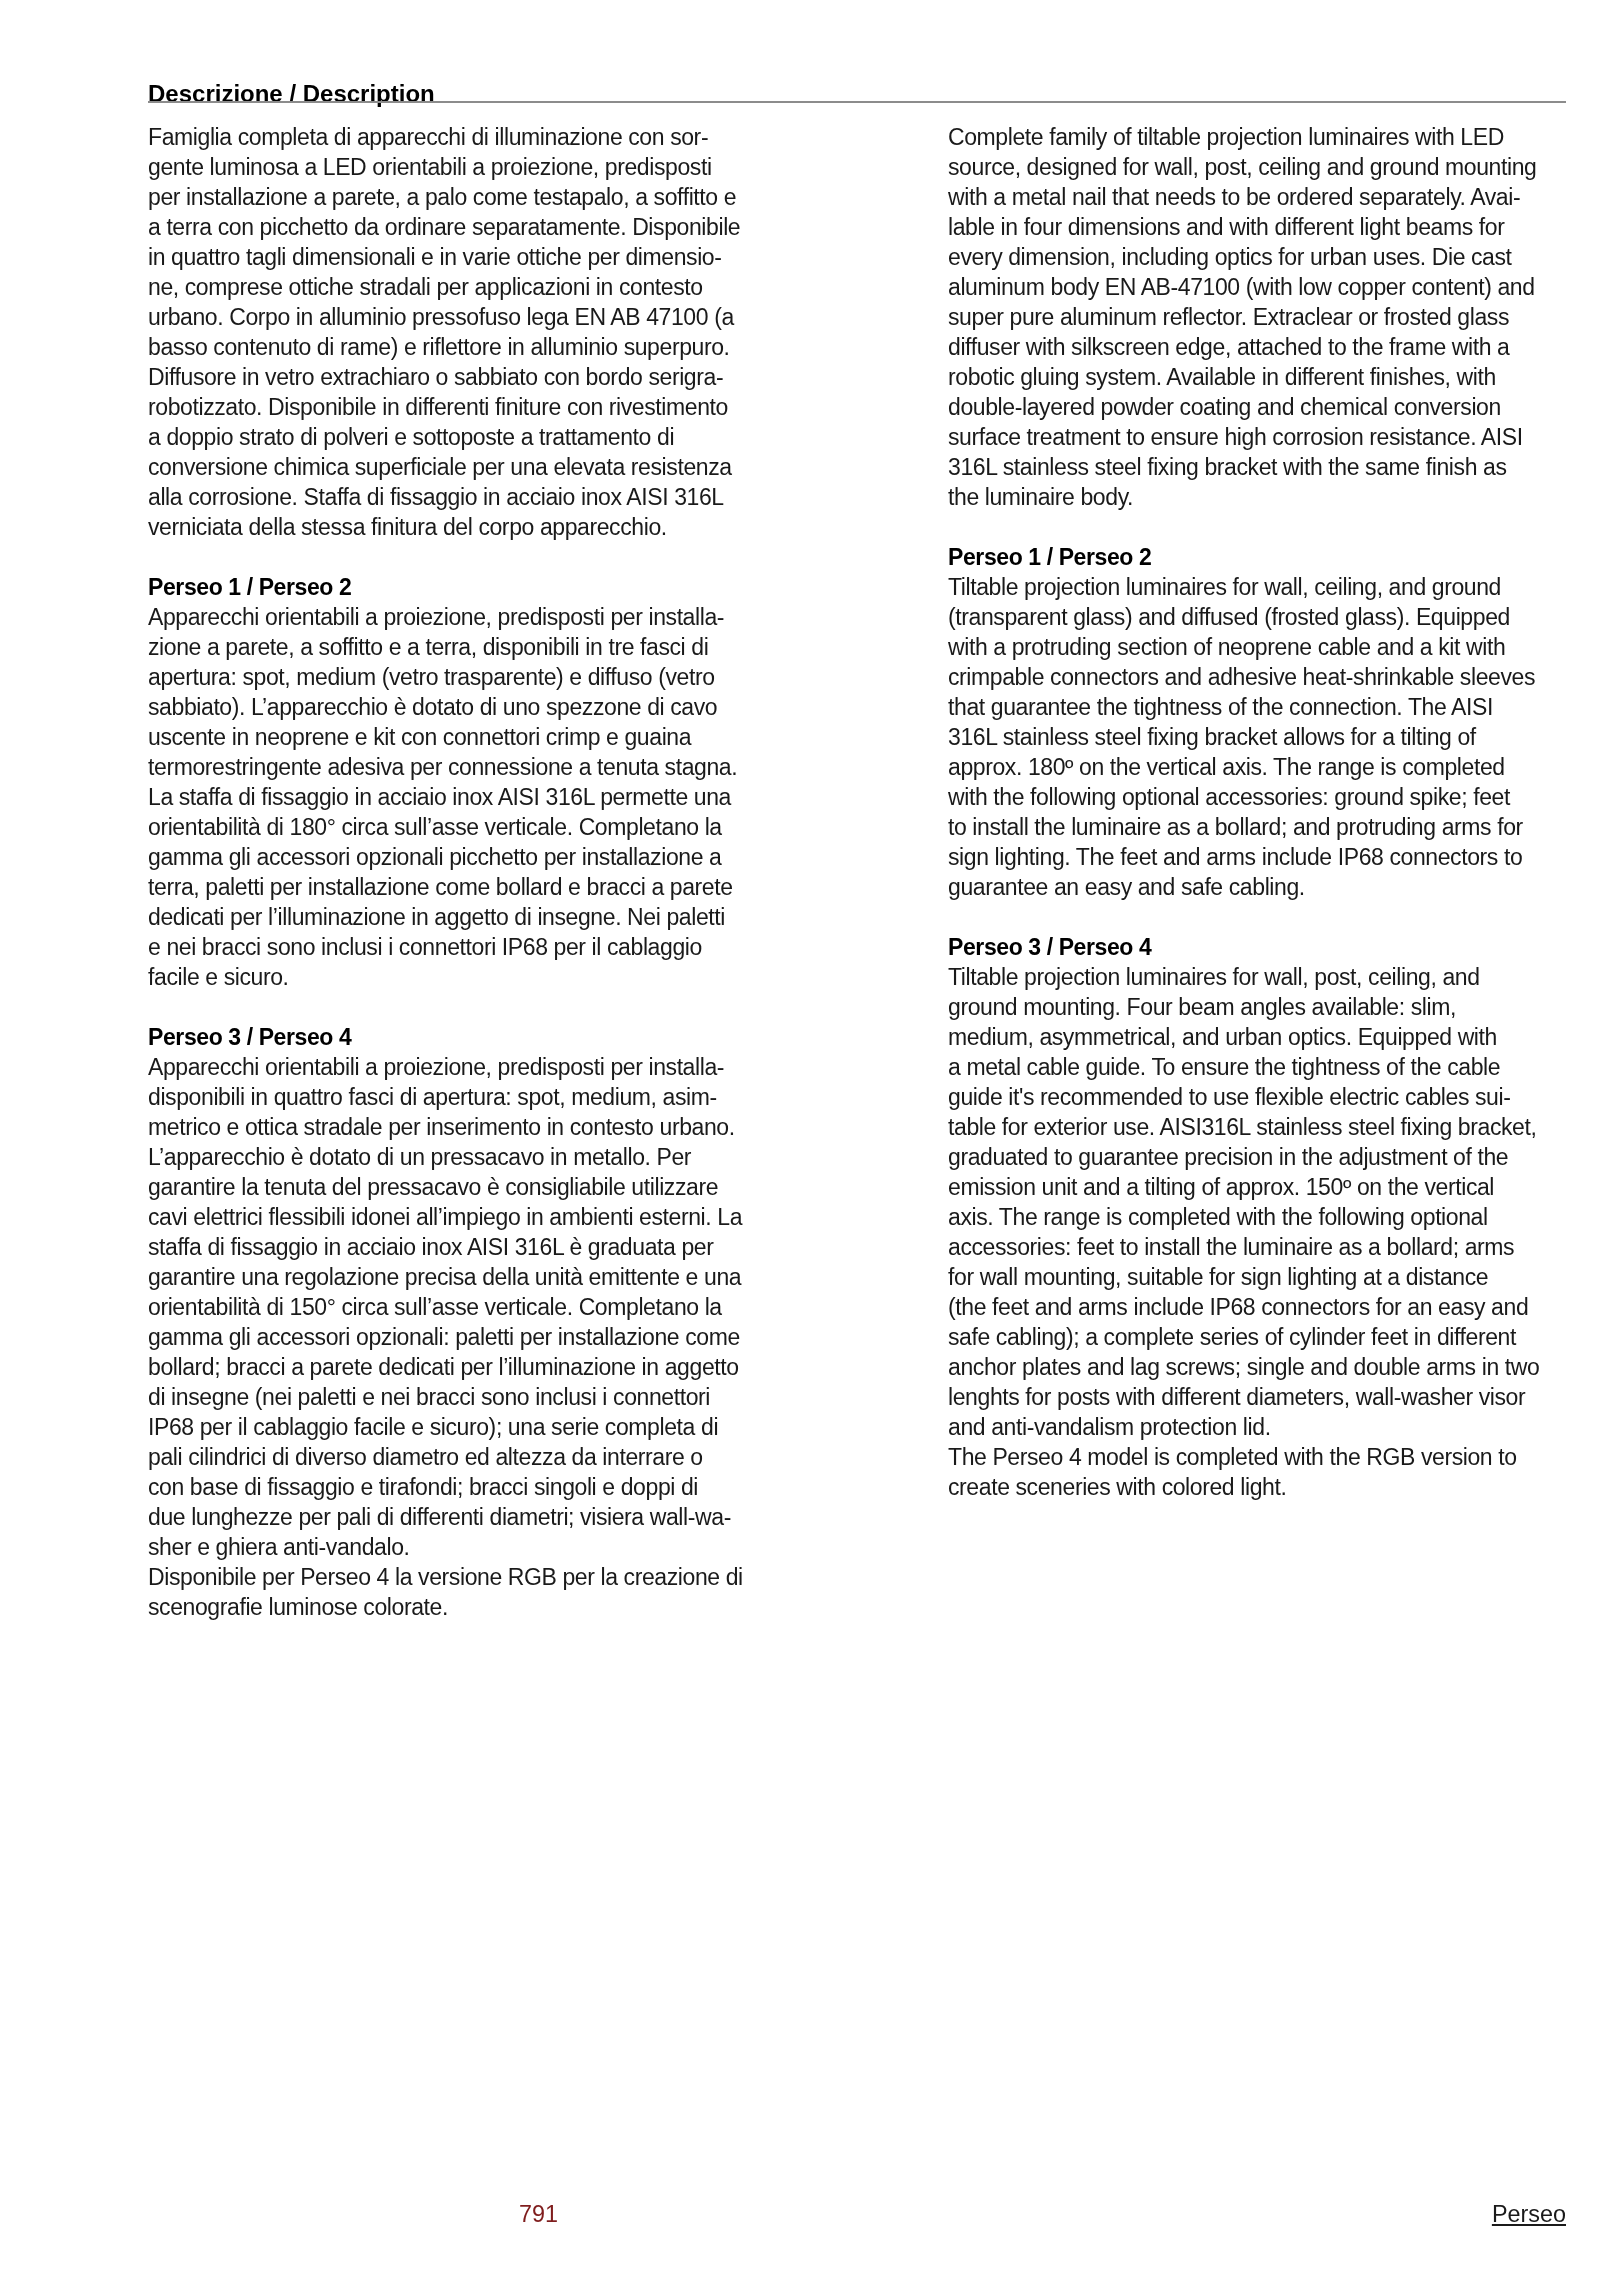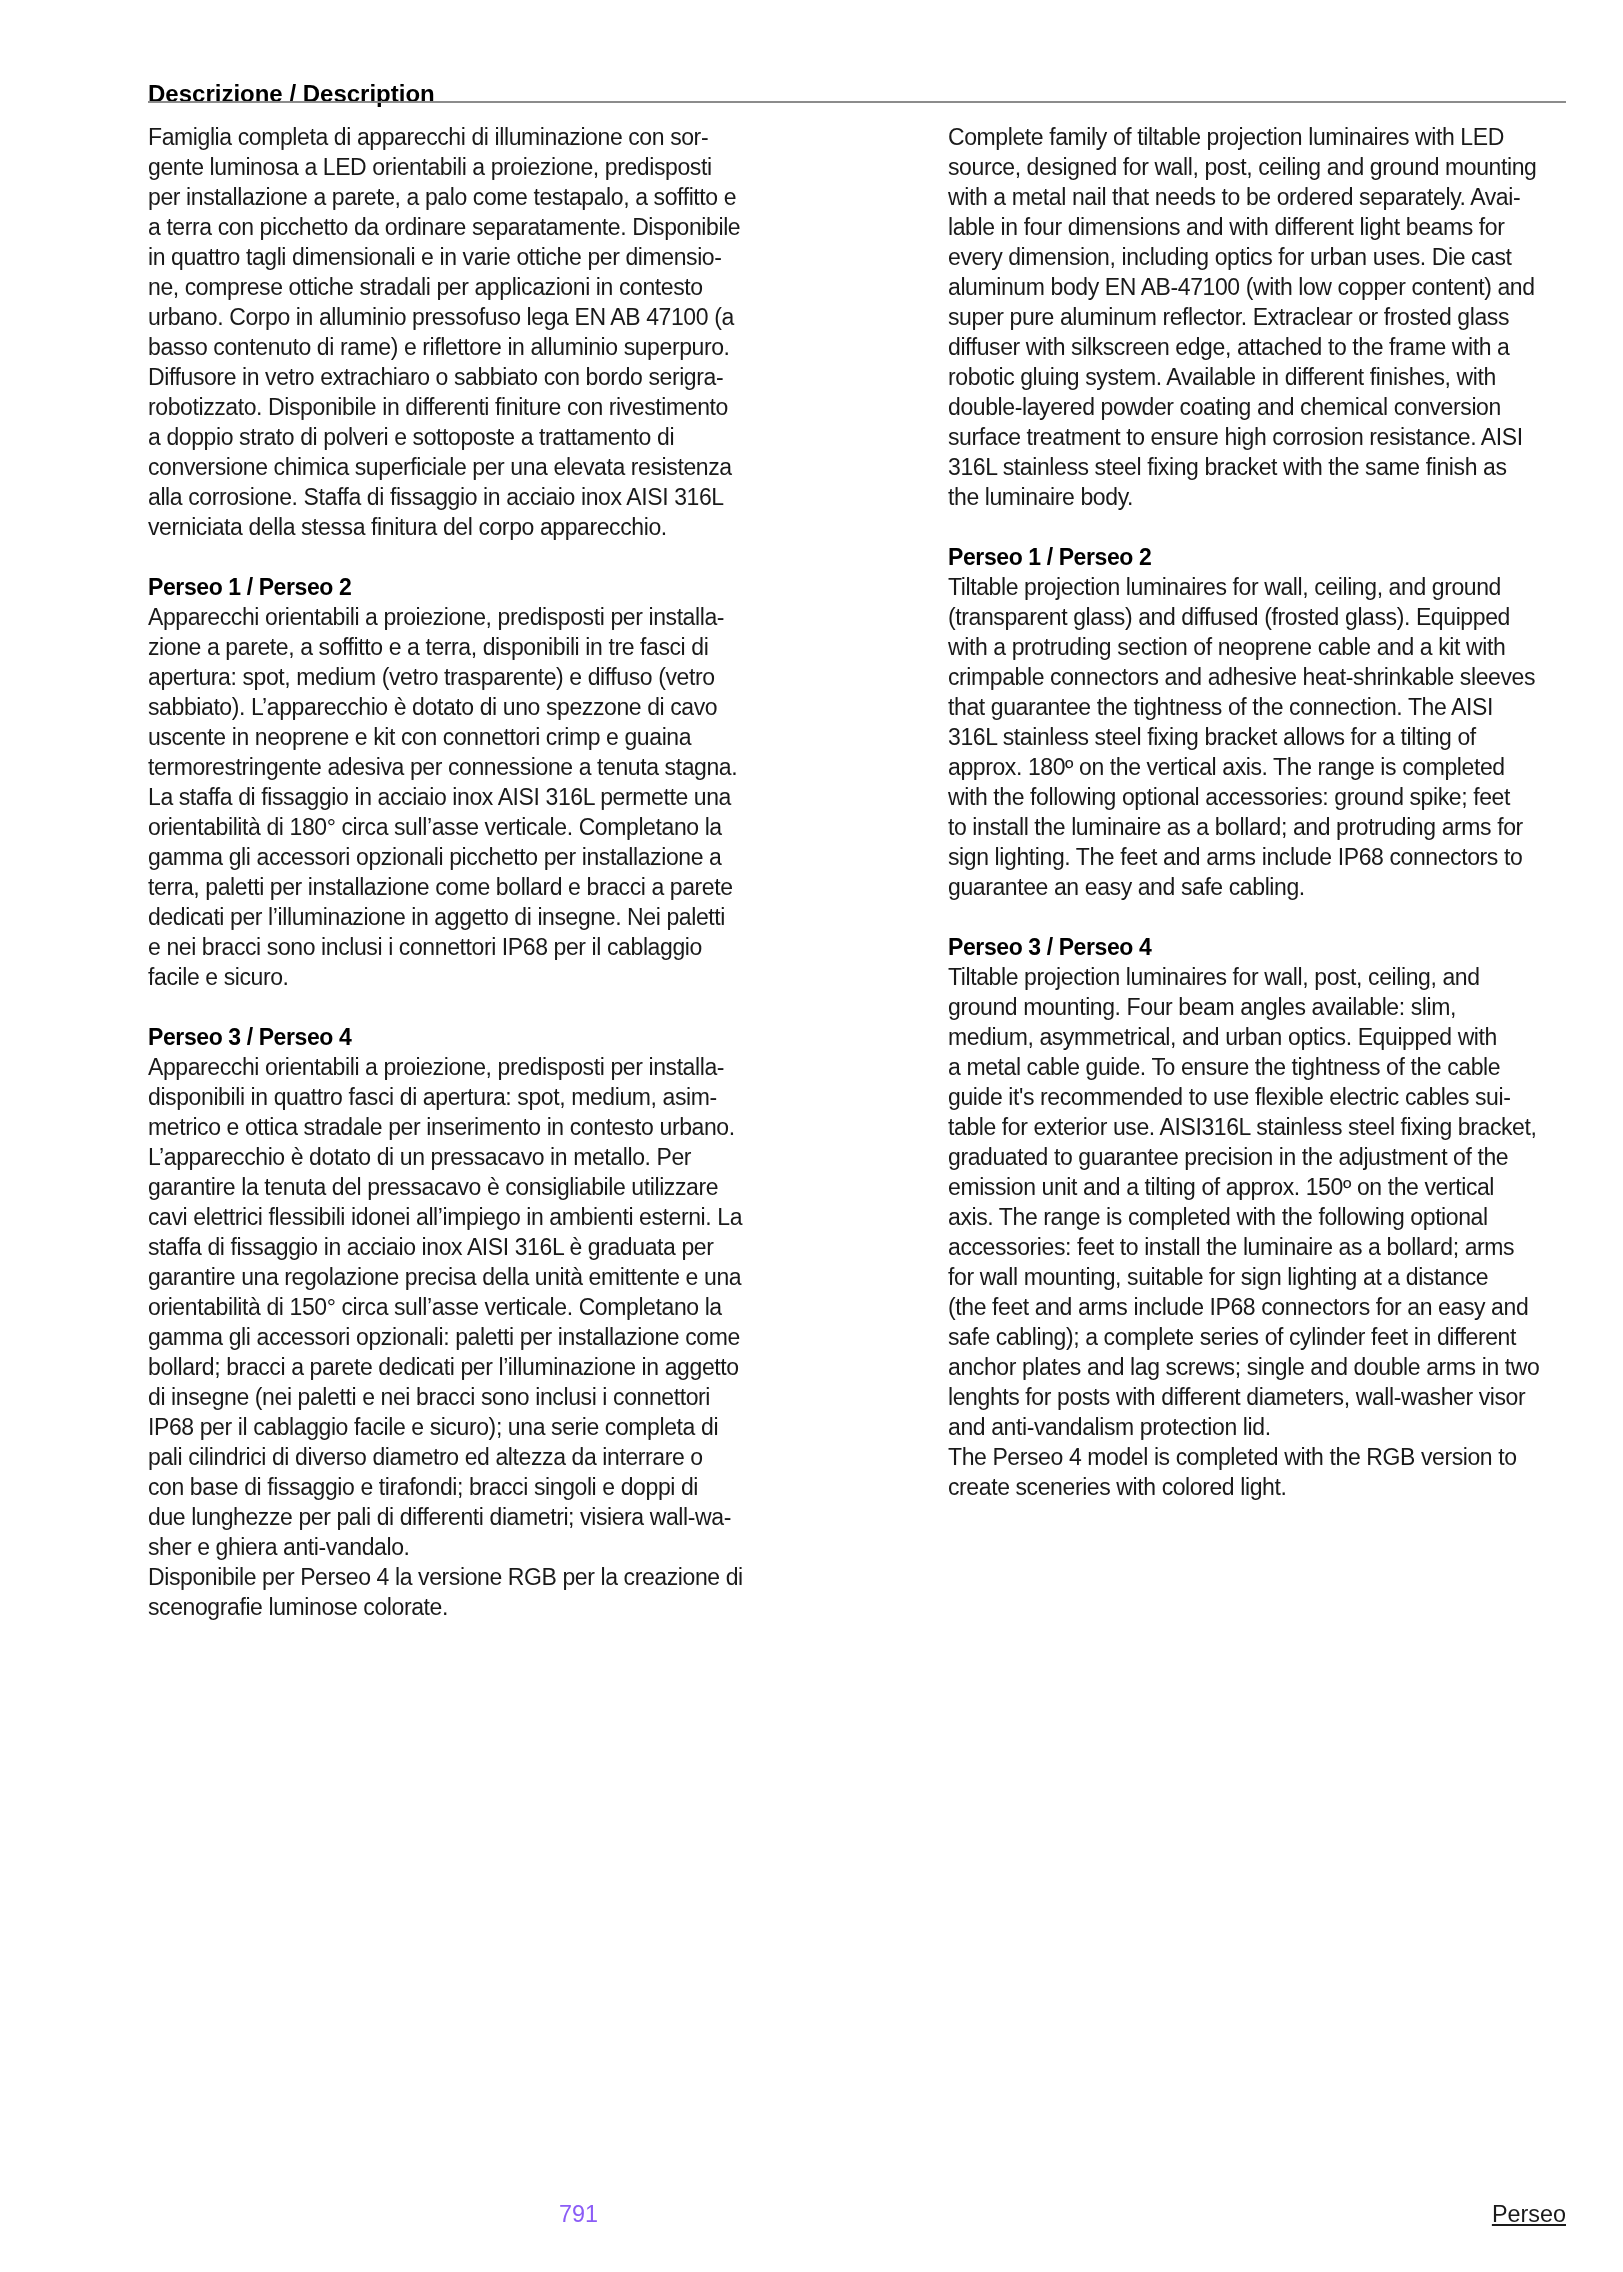--- a/index.html
+++ b/index.html
@@ -20,21 +20,21 @@
     .column {
       position: absolute; top: 122px; width: 649px;
       font-size: 23px; line-height: 30px; letter-spacing: -0.4px;
     }
     .col-left { left: 148px; }
     .col-right { left: 948px; }
     .line { display: block; white-space: nowrap; height: 30px; }
     .section-heading { display: block; white-space: nowrap; font-weight: bold; color: #000; height: 30px; }
     .gap { display: block; height: 30px; }
     .footer-page {
-      position: absolute; left: 519px; top: 2200px; font-size: 23.4px; line-height: 28.6px; color: #8b5cf6; margin-left: 40px;
+      position: absolute; left: 519px; top: 2200px; font-size: 23.4px; line-height: 28.6px; color: #7f1d1d;
     }
     .footer-family {
       position: absolute; right: 57px; top: 2200px; font-size: 23.4px; line-height: 28.6px; color: #1a1a1a; text-decoration: underline;
     }
   </style>
 </head>
 <body>
 
 <div class="page-title">Descrizione / Description</div>
 <div class="title-rule"></div>

